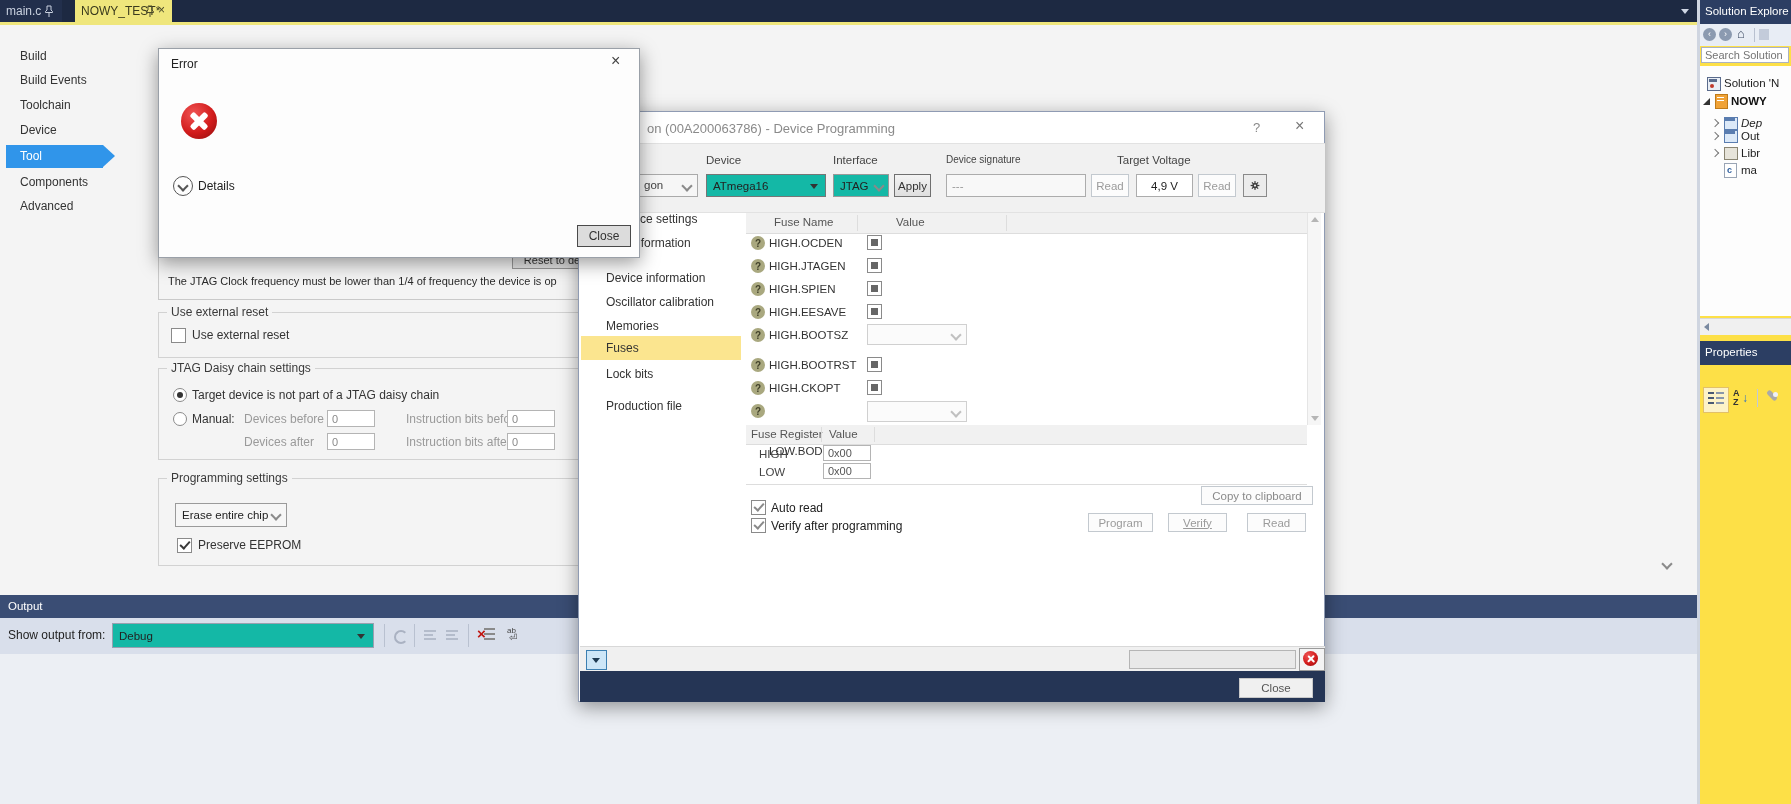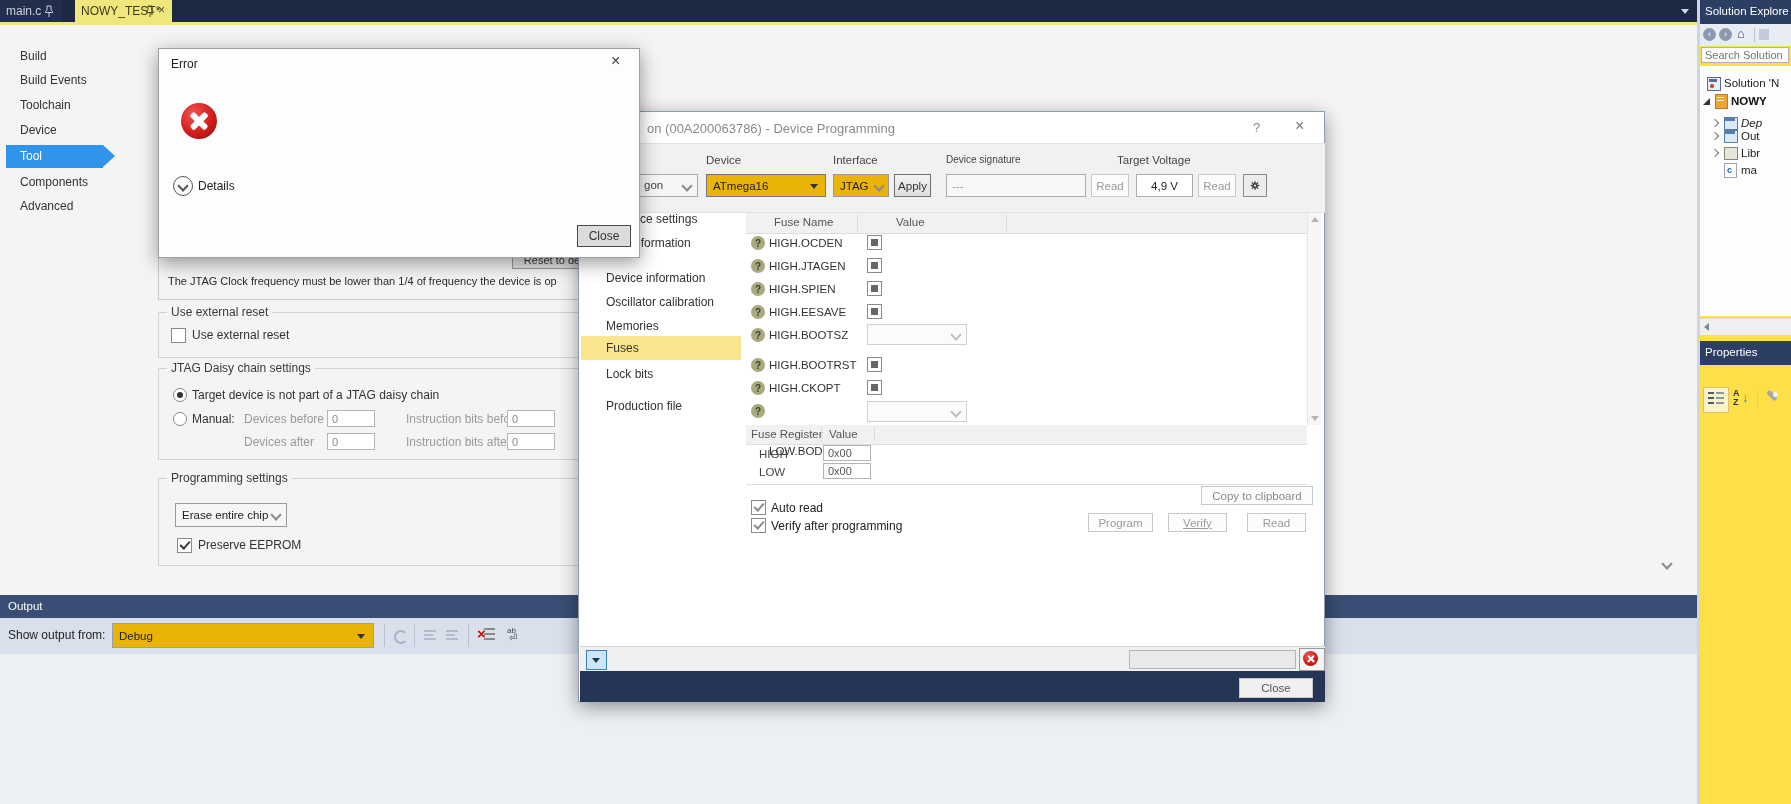--- a/index.html
+++ b/index.html
@@ -8,21 +8,21 @@
   .txt{position:absolute;white-space:nowrap;}
   
   .btn{position:absolute;display:flex;align-items:center;justify-content:center;
     background:#e6e6e6;border:1px solid #9a9a9a;font-size:11.5px;color:#333;box-sizing:border-box;}
   .btn.flat{background:#fcfcfc;border:1px solid #c3c9cf;color:#9b9b9b;}
   .field{position:absolute;background:#fff;border:1px solid #acacac;box-sizing:border-box;
     font-size:11.5px;color:#333;display:flex;align-items:center;padding:0 5px;}
   input.fld{position:absolute;border:1px solid #b4b4b4;background:#fff;font-size:11px;
     color:#8a8a8a;box-sizing:border-box;padding:0 4px;font-family:"Liberation Sans",sans-serif;}
   
-  .combo{position:absolute;background:#eab308;border:1px solid #8a8a8a;box-sizing:border-box;
+  .combo{position:absolute;background:#14b8a6;border:1px solid #8a8a8a;box-sizing:border-box;
     font-size:11.5px;color:#222;display:flex;align-items:center;padding:0 6px;}
   .tri-d{width:0;height:0;border-left:4px solid transparent;border-right:4px solid transparent;
     border-top:5px solid #333;position:absolute;}
   .chev-d{width:6px;height:6px;border-left:2px solid #8a8a8a;border-bottom:2px solid #8a8a8a;
     transform:rotate(-45deg);position:absolute;}
   .chev-r{width:5px;height:5px;border-top:1px solid #777;border-right:1px solid #777;
     transform:rotate(45deg);position:absolute;}
   
   .ck{position:absolute;width:13px;height:13px;background:#fff;border:1px solid #8a8a8a;box-sizing:content-box;}
   .ck.ind::after{content:"";position:absolute;left:3px;top:3px;width:7px;height:7px;background:#666;}

